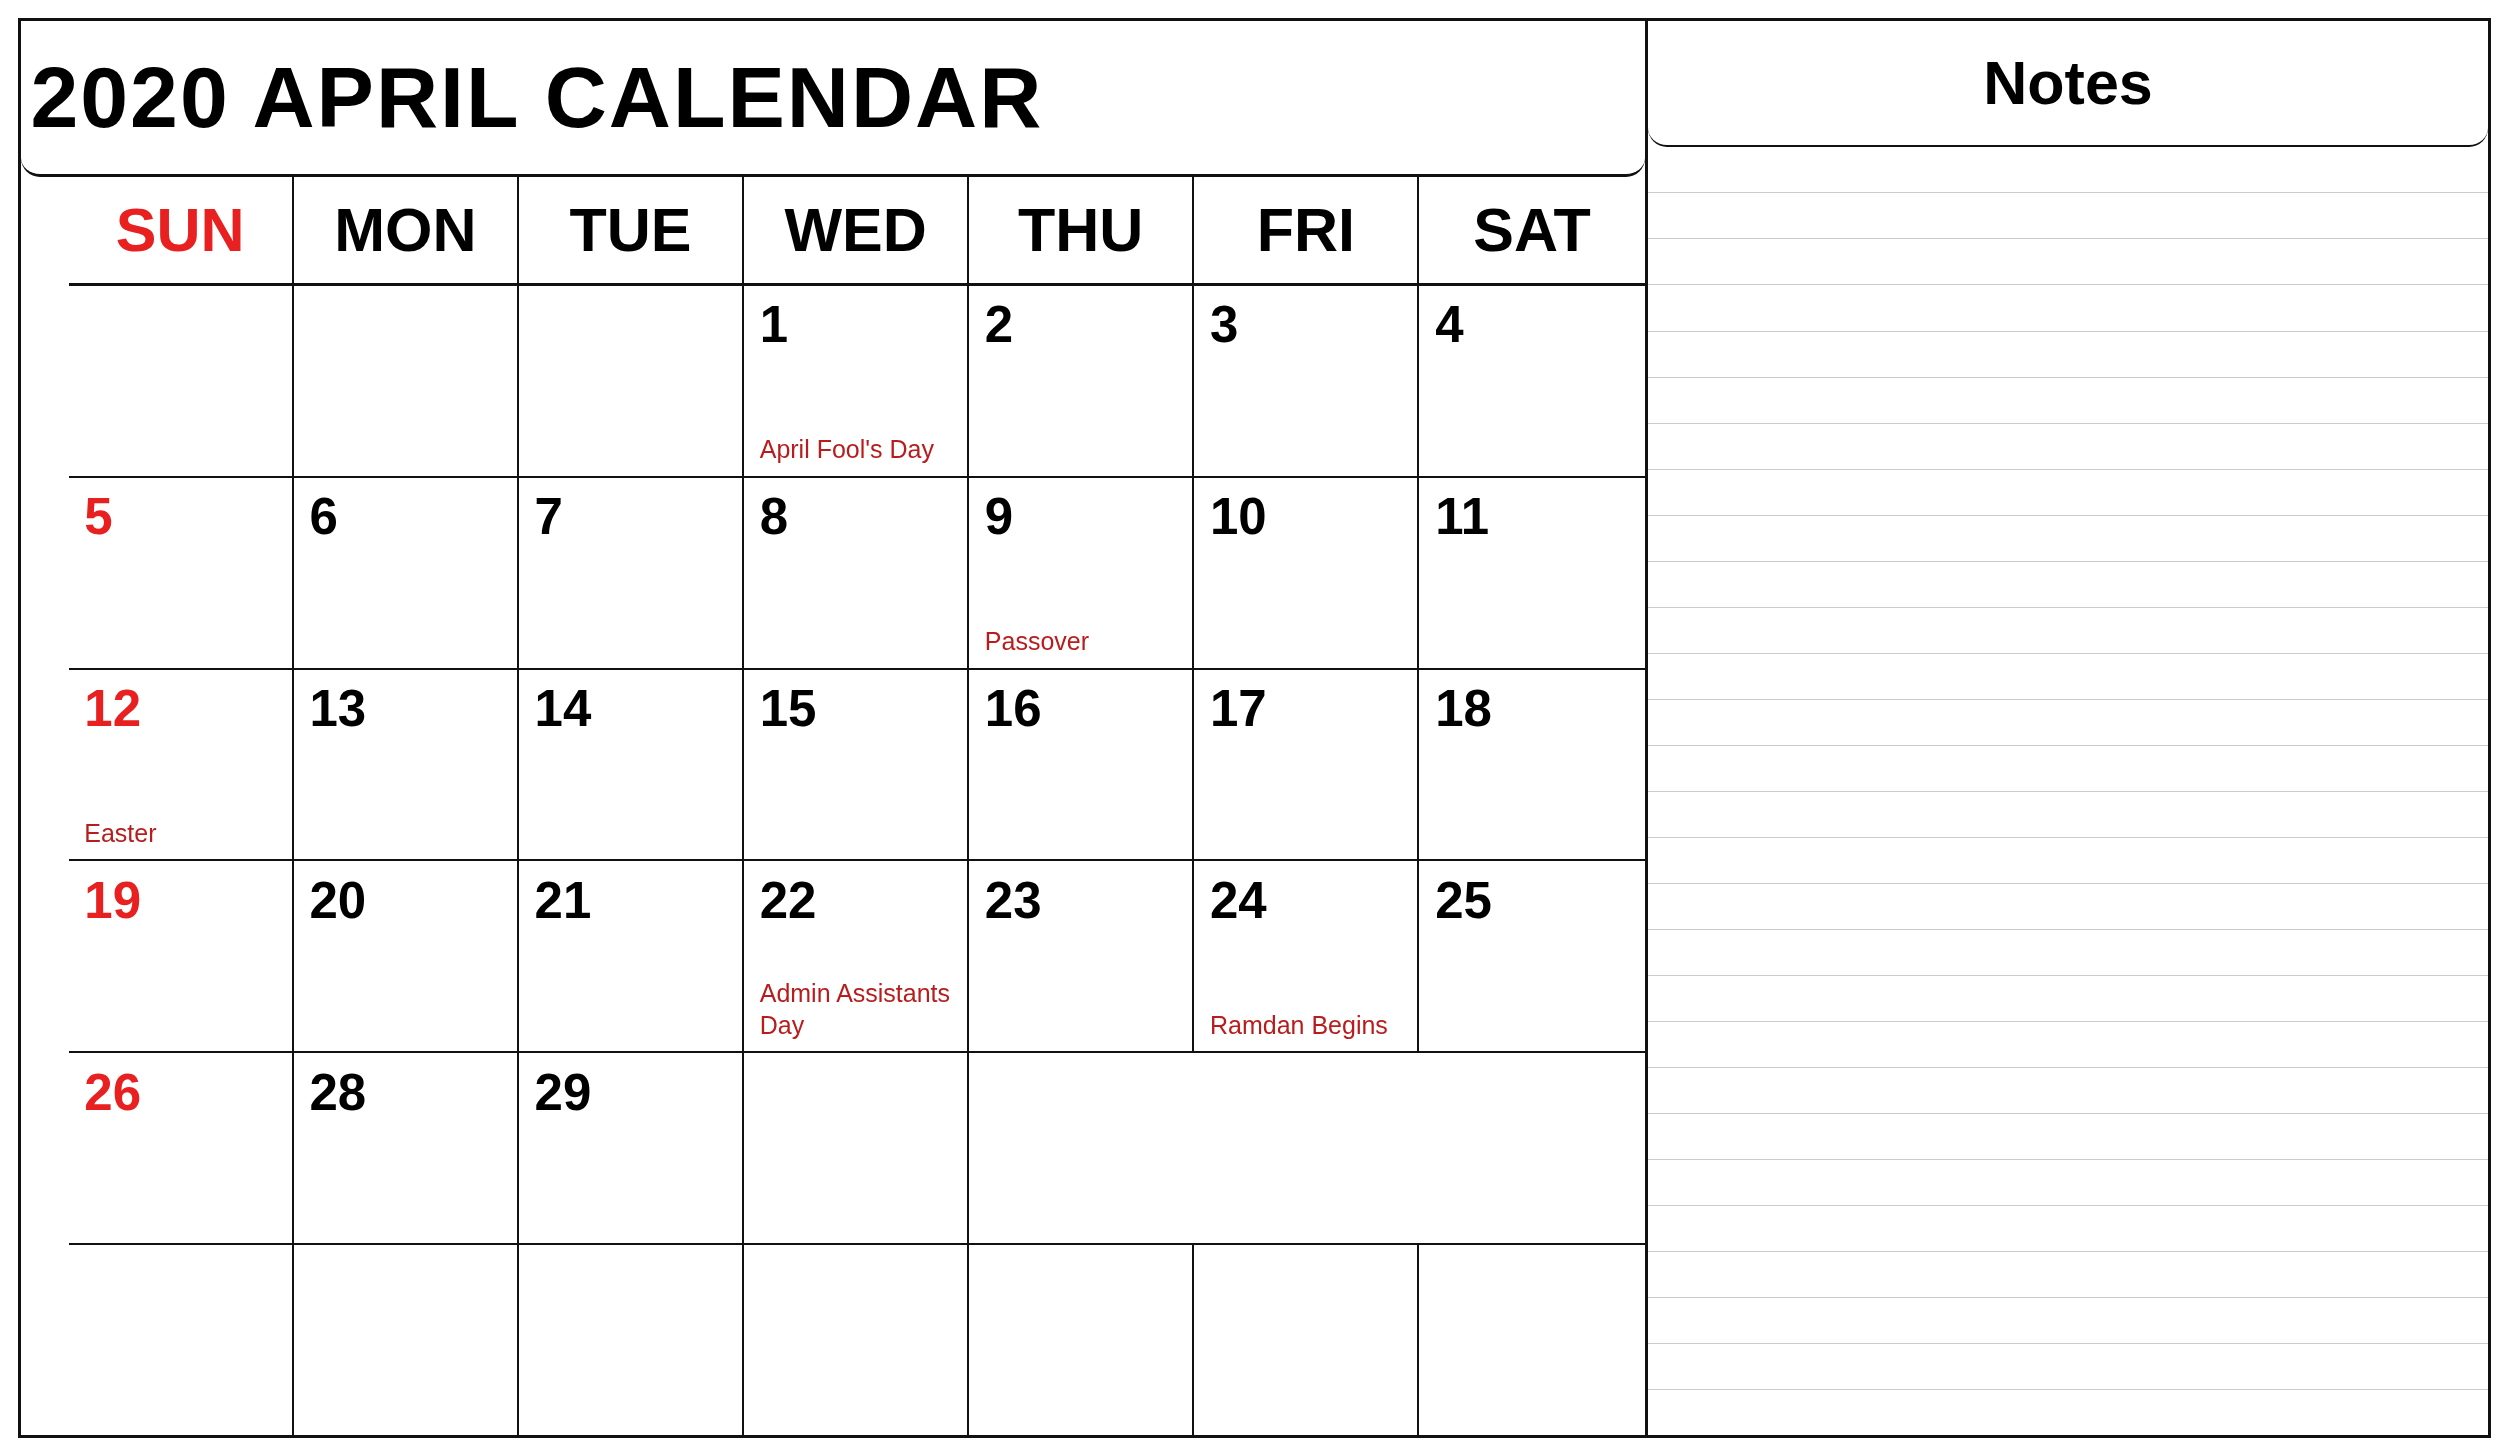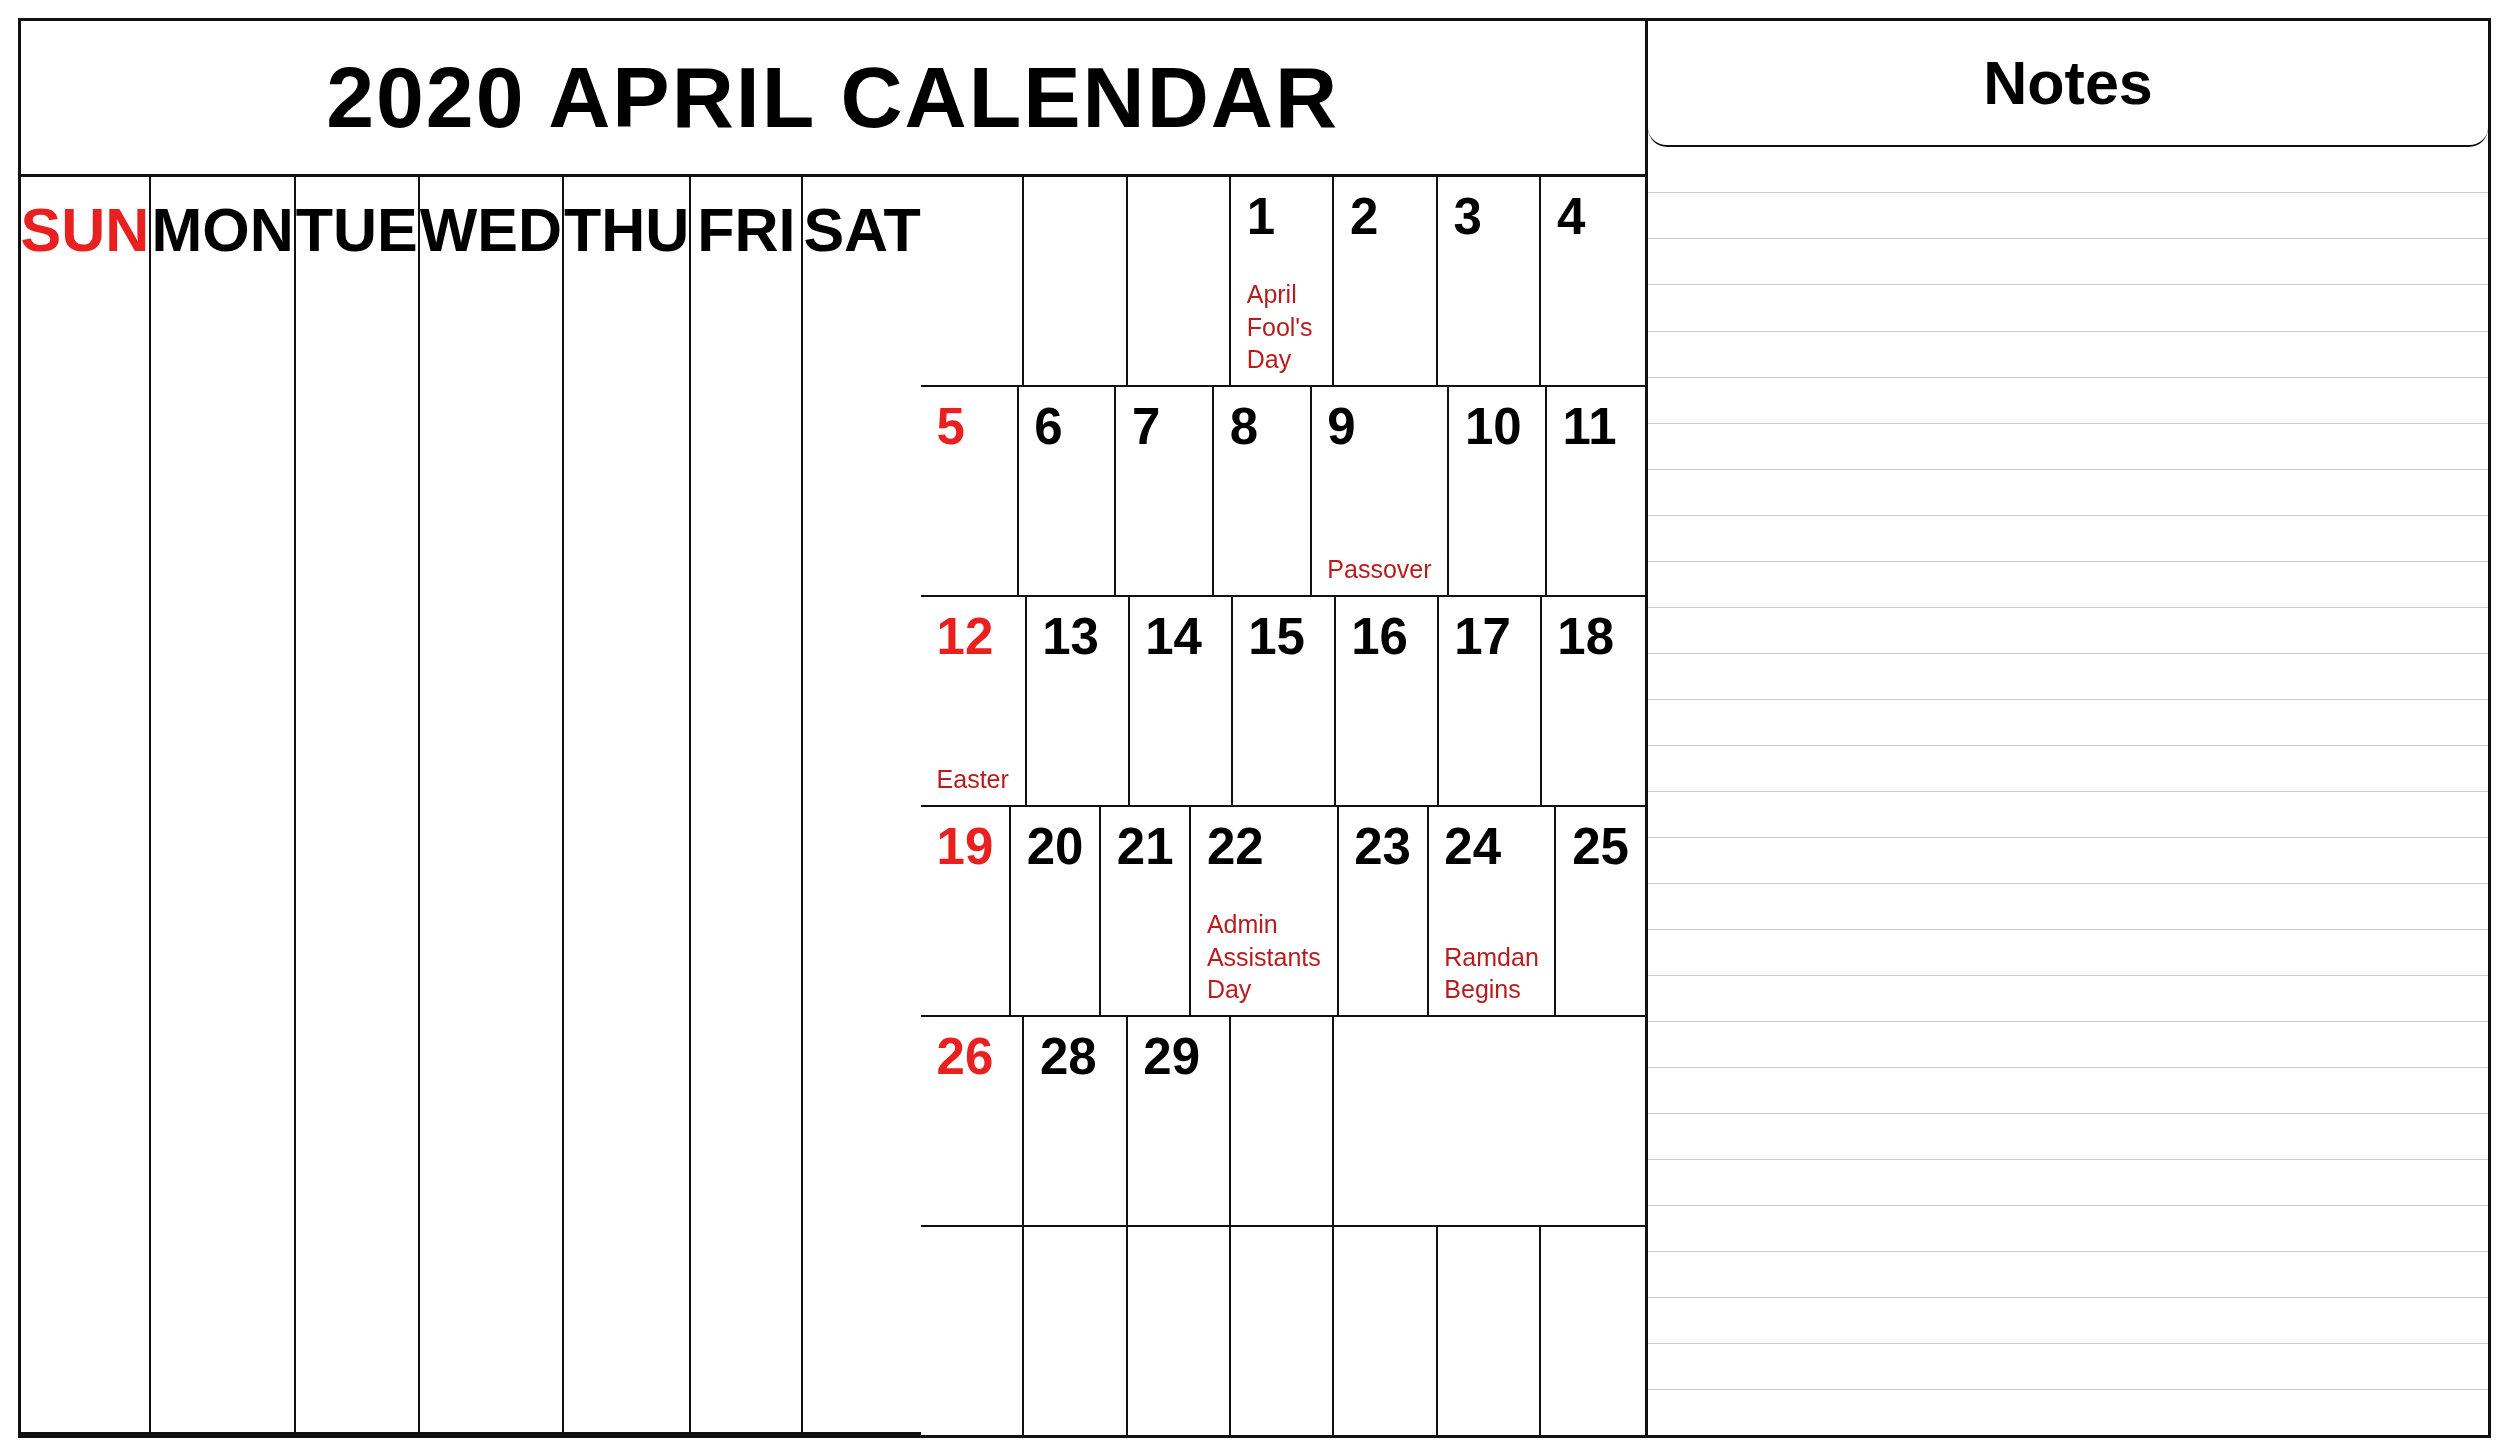--- a/index.html
+++ b/index.html
@@ -22,33 +22,34 @@
     }
 
     .calendar-section {
       flex: 0 0 1627px;
       display: flex;
       flex-direction: column;
       border-right: 3.9px solid #111;
     }
 
     .calendar-title {
-      text-align: center;
       font-size: 86px;
       font-weight: 900;
       padding: 27.4px 9.8px 27.4px 9.8px;
       border-bottom: 3.9px solid #111;
       letter-spacing: 2px;
       font-family: Arial Black, Arial, sans-serif;
+      border-radius: 19px;
     }
 
     .calendar-grid {
       flex: 1;
       display: flex;
-      flex-direction: row;
+      flex-direction: column;
+      margin-left: 48px;
     }
 
     .day-headers {
       display: grid;
       grid-template-columns: repeat(7, 1fr);
       border-bottom: 3.9px solid #111;
     }
 
     .day-header {
       text-align: center;

